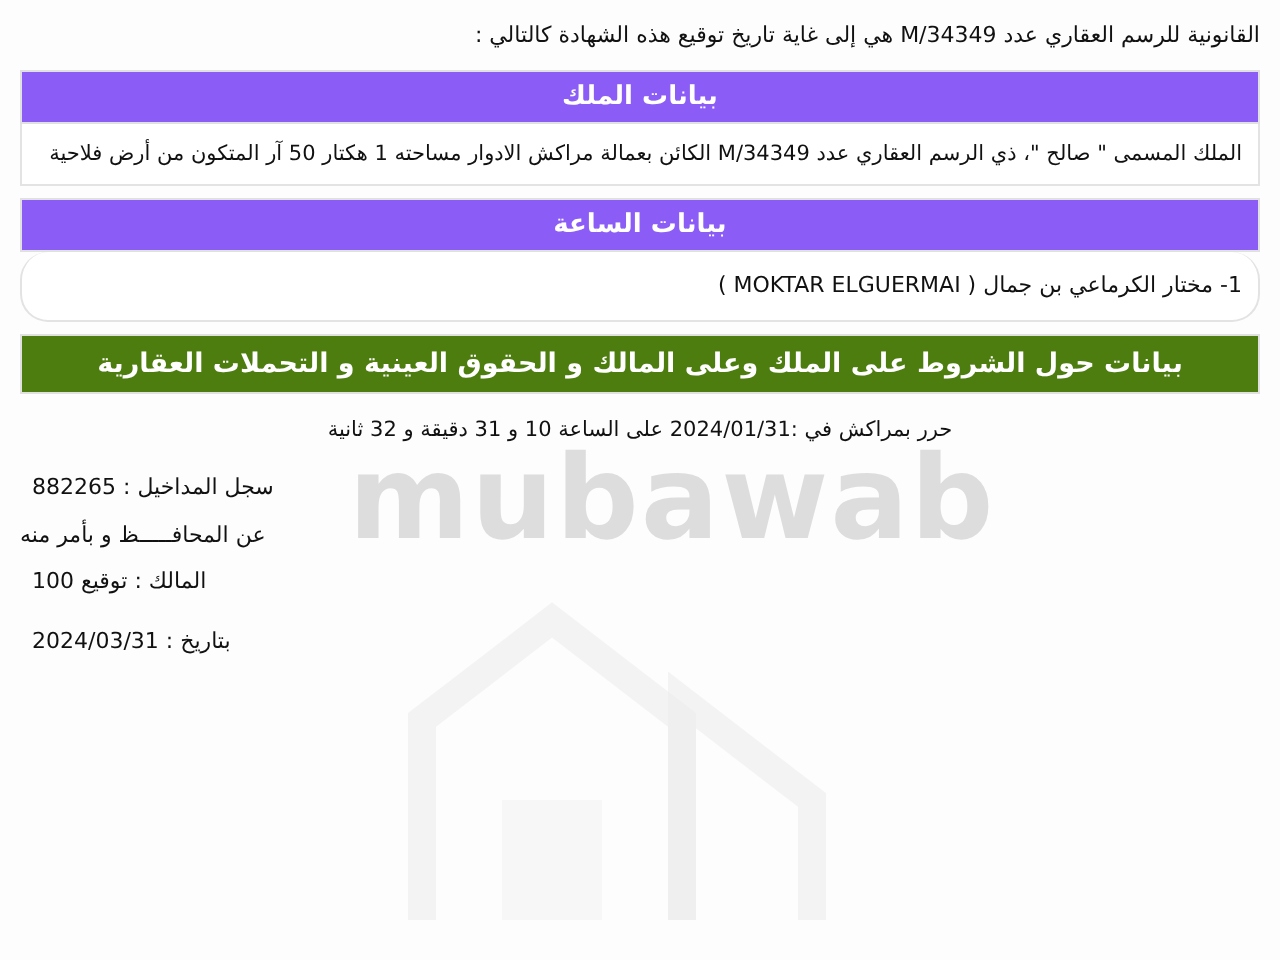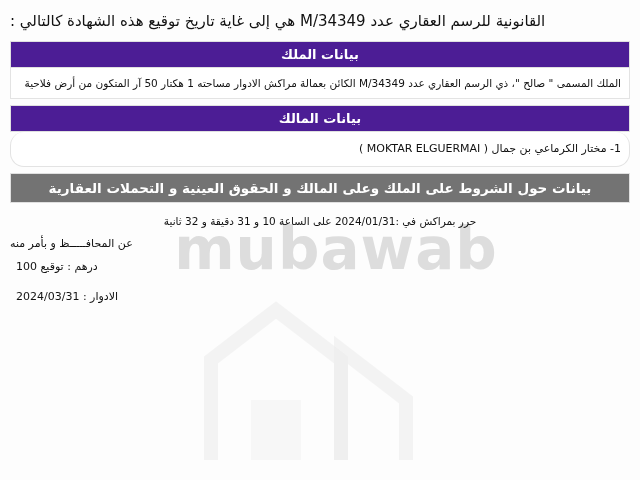--- a/index.html
+++ b/index.html
@@ -53,41 +53,41 @@
     height: 180px;
     opacity: 0.18;
   }
   .doc {
     position: relative;
     z-index: 10;
     padding: 6px 10px 0 10px;
     box-sizing: border-box;
   }
   .intro {
-    font-size: 15px;
-    color: #111;
-    text-align: left;
+    font-size: 11px;
+    color: #111;
+    text-align: right;
     line-height: 1.5;
     margin: 4px 0 8px 0;
     direction: rtl;
   }
   .bar {
-    background: #4c1d95;
+    background: #8b5cf6;
     color: #ffffff;
     font-size: 13px;
     font-weight: bold;
     text-align: center;
     padding: 5px 6px;
     margin: 0 0 0 0;
     border: 1px solid #e0e0e0;
     box-sizing: border-box;
     letter-spacing: 0.5px;
   }
   .bar.blue {
-    background: #737373;
+    background: #4d7c0f;
     font-size: 13.5px;
     padding: 6px;
   }
   .block {
     background: #ffffff;
     border: 1px solid #e3e3e3;
     border-top: none;
     font-size: 10.5px;
     color: #111;
     line-height: 1.75;
@@ -160,41 +160,45 @@
 
   <div class="doc">
 
     <div class="intro">القانونية للرسم العقاري عدد M/34349 هي إلى غاية تاريخ توقيع هذه الشهادة كالتالي :</div>
 
     <div class="bar">بيانات الملك</div>
     <div class="block">الملك المسمى " صالح "، ذي الرسم العقاري عدد M/34349 الكائن بعمالة مراكش الادوار مساحته 1 هكتار 50 آر المتكون من أرض فلاحية</div>
 
     <div class="sep"></div>
 
-    <div class="bar">بيانات المالك</div>
+    <div class="bar">بيانات الساعة</div>
     <div class="block owner">1- مختار  الكرماعي  بن جمال  ( MOKTAR ELGUERMAI )</div>
 
     <div class="sep"></div>
 
     <div class="bar blue">بيانات حول  الشروط على الملك وعلى المالك و الحقوق العينية و التحملات العقارية</div>
 
     <div class="edited">حرر  بمراكش في :2024/01/31 على الساعة 10 و 31 دقيقة  و 32 ثانية</div>
 
     <div class="fields">
 
+      <div class="field-row">
+        <span class="label">سجل المداخيل :</span>
+        <span class="value">882265</span>
+      </div>
 
       <div class="signature">عن المحافـــــظ  و بأمر منه</div>
 
 
       <div class="field-row">
-        <span class="label">درهم :</span>
+        <span class="label">المالك :</span>
         <span class="value">100 توقيع</span>
       </div>
 
       <div class="field-row">
-        <span class="label">الادوار :</span>
+        <span class="label">بتاريخ :</span>
         <span class="value">2024/03/31</span>
       </div>
 
 
     </div>
   </div>
 </div>
 
 </body></html>

